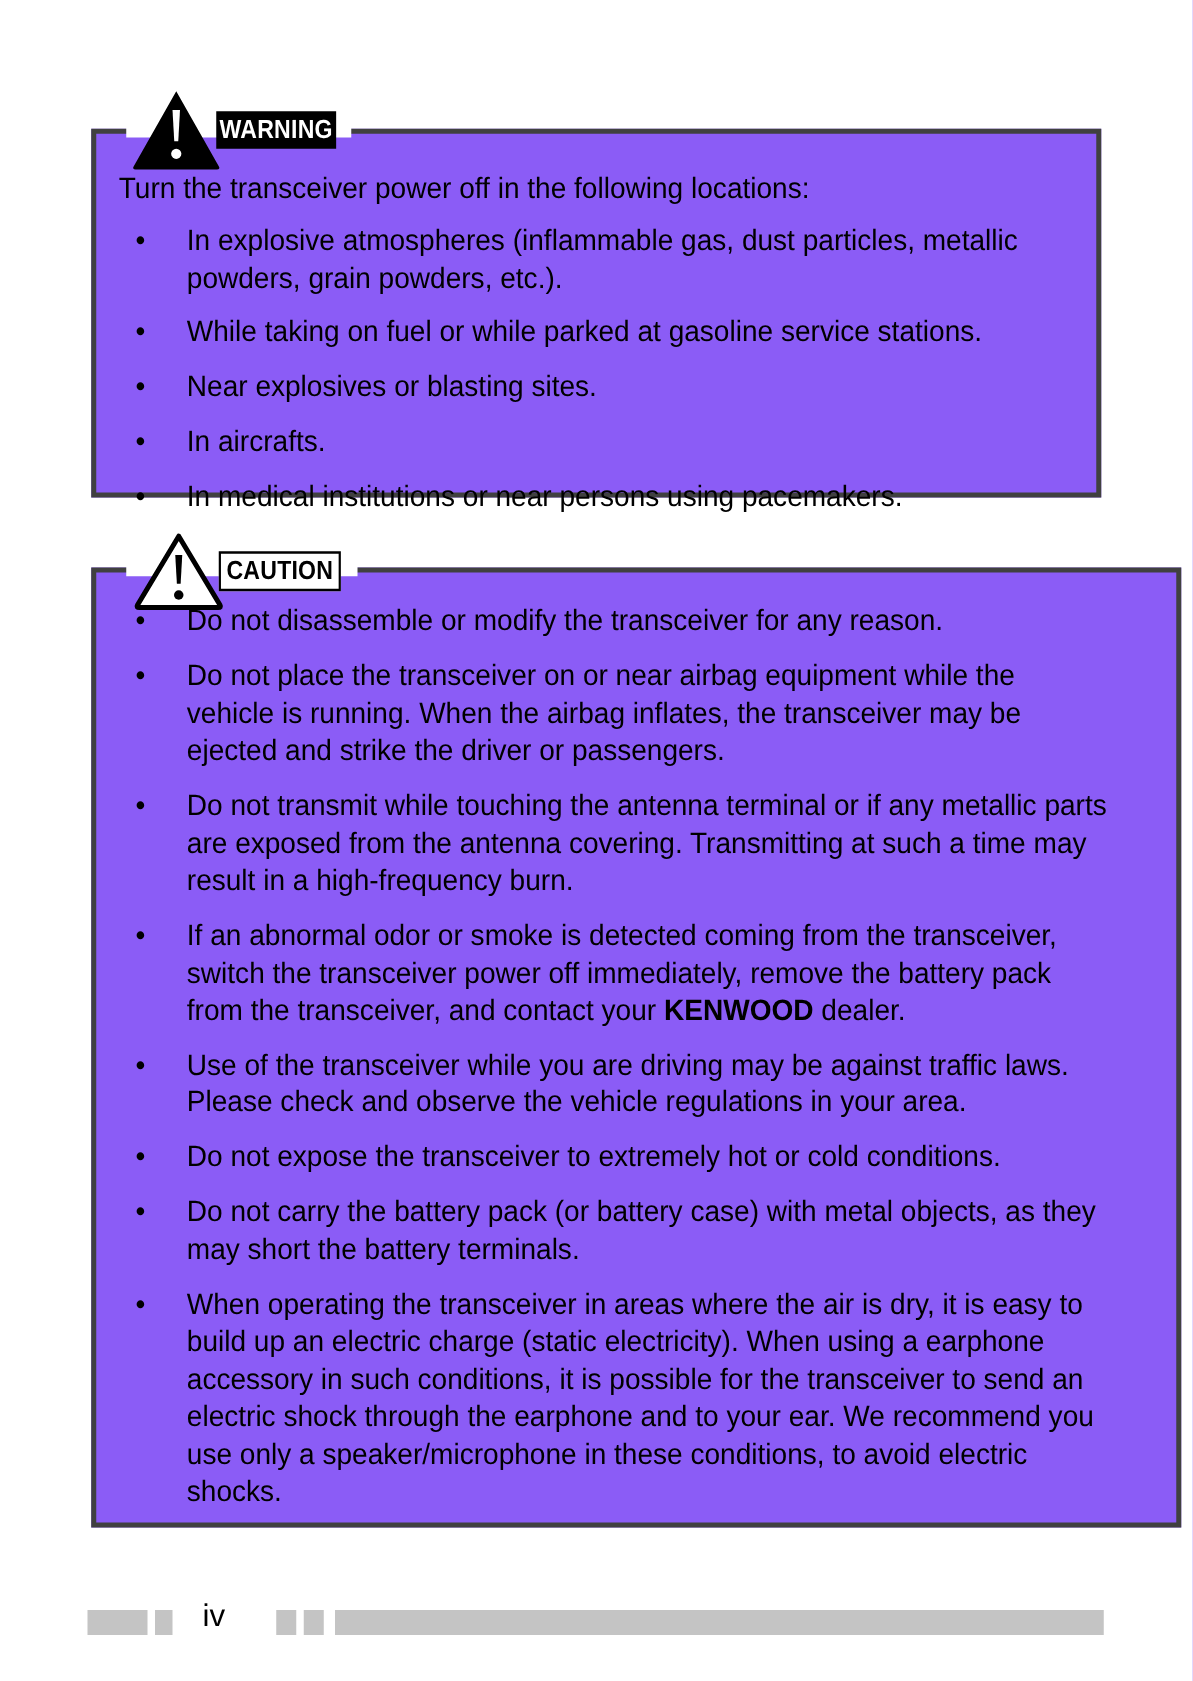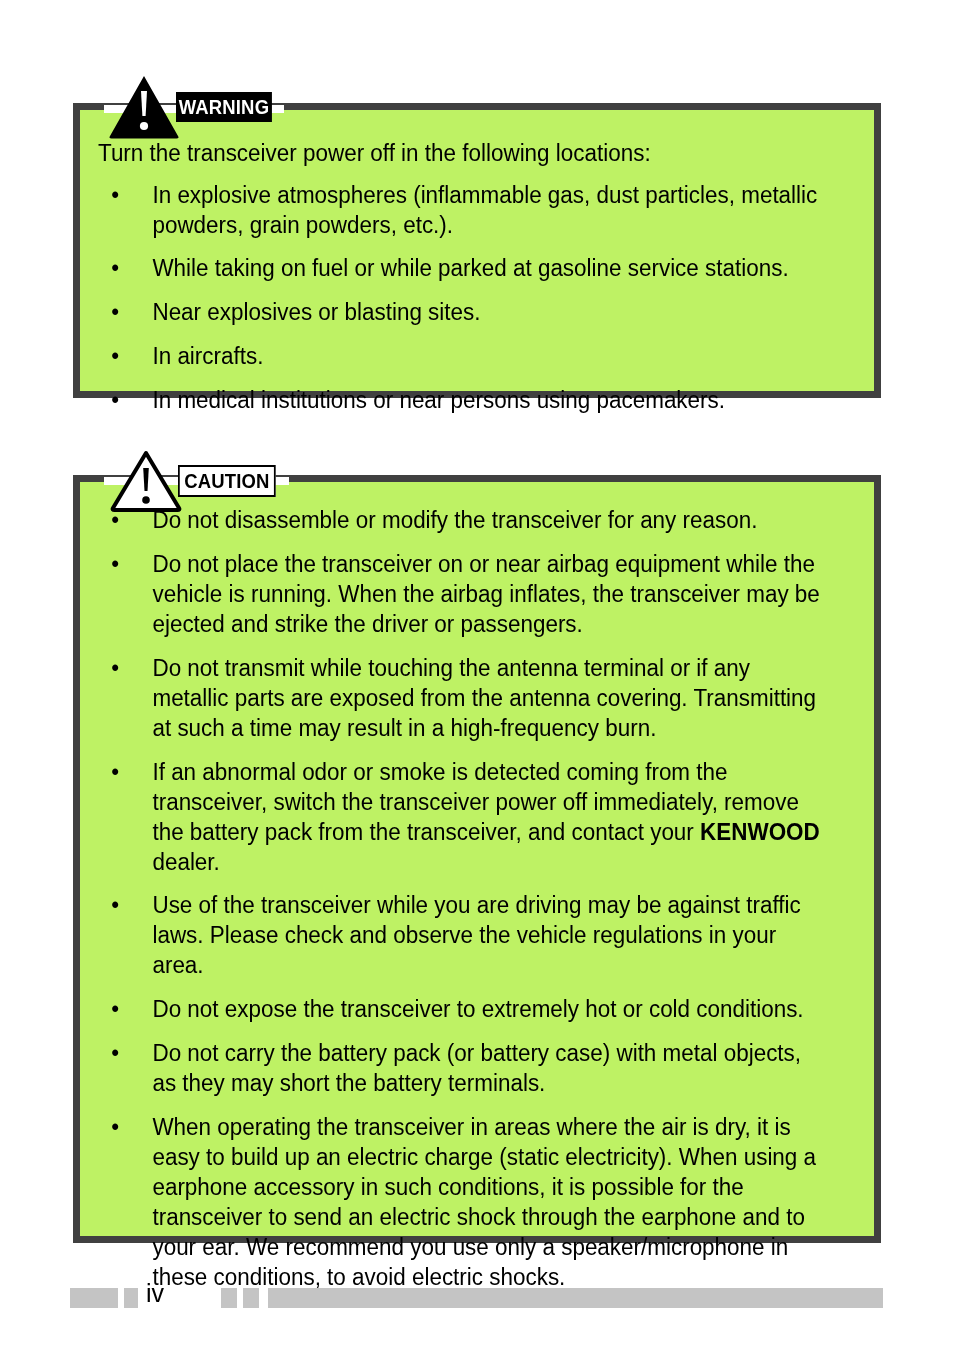--- a/index.html
+++ b/index.html
@@ -13,34 +13,34 @@
     position: relative;
     font-family: "Liberation Sans", "DejaVu Sans", sans-serif;
     color: #000000;
     overflow: hidden;
   }
 
   
   .panel {
     position: absolute;
     box-sizing: border-box;
-    border: 7px solid #404040;
-    background: #bef264;
+    border: 4px solid #404040;
+    background: #8b5cf6;
     text-decoration: underline;
   }
   #warning-panel {
     left: 73px;
     top: 103px;
     width: 808px;
     height: 295px;
   }
   #caution-panel {
     left: 73px;
-    top: 475px;
-    width: 808px;
+    top: 454px;
+    width: 872px;
     height: 768px;
   }
 
   
   .border-mask {
     position: absolute;
     background: #fff;
     top: -5px;
     height: 8px;
   }
@@ -147,21 +147,21 @@
     background: #c4c4c4;
   }
   #fbar-1 { left: 70px;  width: 48px; }
   #fbar-2 { left: 124px; width: 14px; }
   #fbar-3 { left: 221px; width: 16px; }
   #fbar-4 { left: 243px; width: 16px; }
   #fbar-5 { left: 268px; width: 615px; }
 
   #page-number {
     position: absolute;
-    left: 146px;
+    left: 162px;
     top: -7px;
     font-size: 25px;
     line-height: 1;
     color: #000;
   }
 </style>
 </head>
 <body>
 
 <section class="panel" id="warning-panel">

